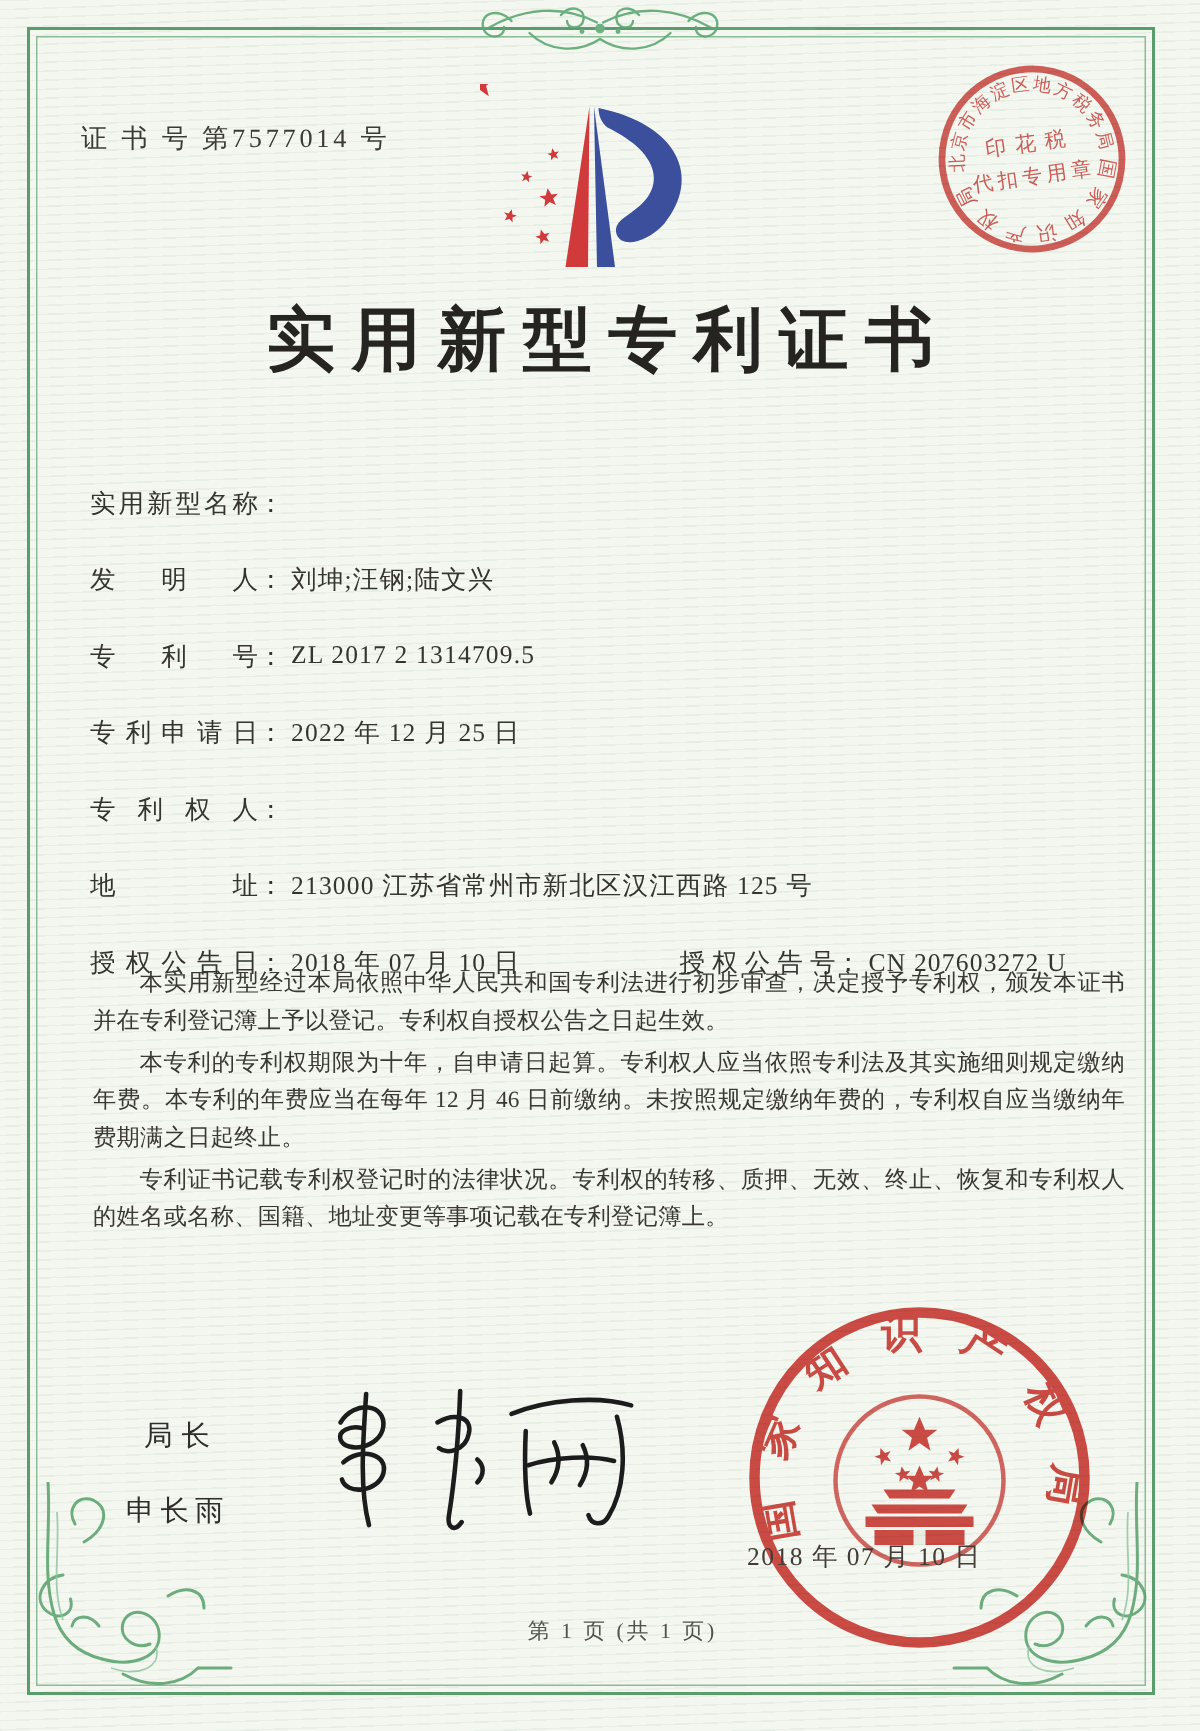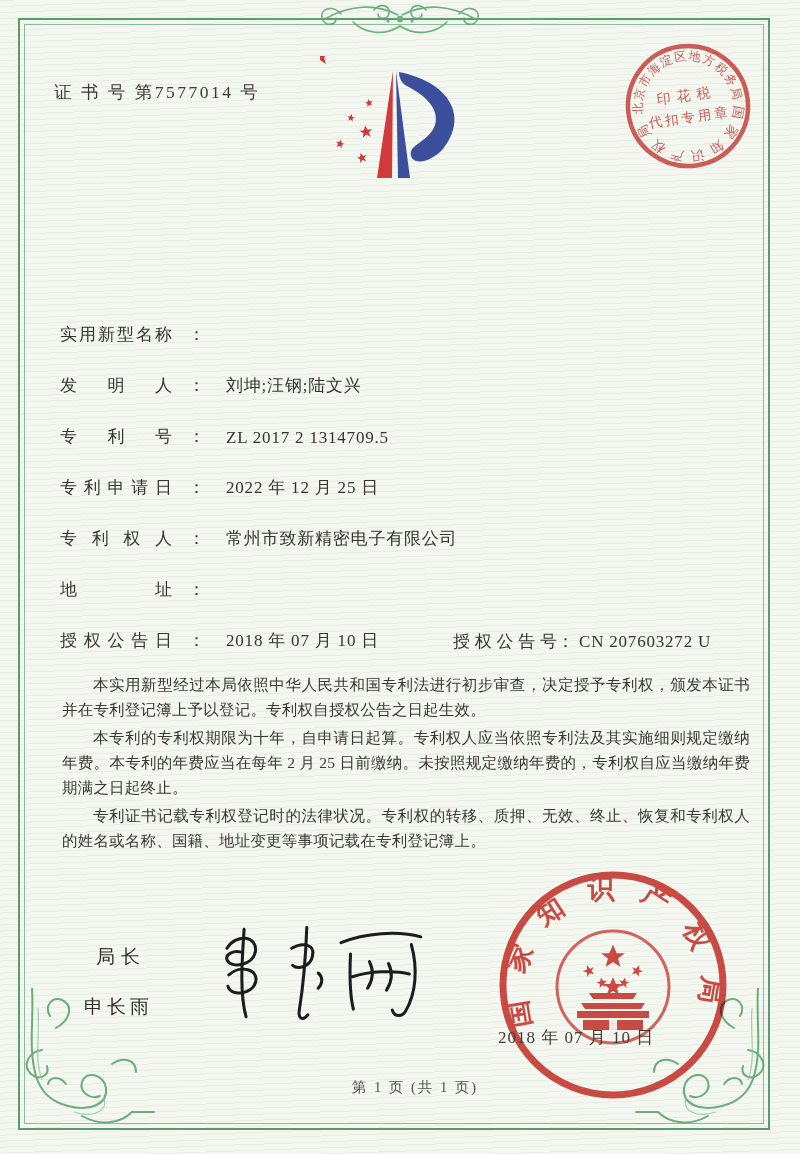--- a/index.html
+++ b/index.html
@@ -13,28 +13,28 @@
   }
   .frame{position:absolute;top:18px;left:18px;right:30px;bottom:24px;
     border:2.5px solid #5b9c6c;}
   .frame-inner{position:absolute;inset:4px;border:1px solid #8abd97;}
   .cert-no{position:absolute;left:54px;top:80px;font-size:17.5px;
     letter-spacing:2.5px;color:#3b3a35;}
   .logo{position:absolute;left:320px;top:56px;width:175px;height:140px;}
   .title{position:absolute;top:196px;left:0;width:100%;text-align:center;
     font-size:46px;font-weight:600;letter-spacing:11px;text-indent:11px;color:#252420;}
   .fields{position:absolute;left:60px;top:324px;right:44px;}
-  .row{display:flex;align-items:flex-end;height:22px;margin-bottom:29px;
-    font-size:17px;color:#35342f;position:relative;gap:16px;}
+  .row{display:flex;align-items:center;height:22px;margin-bottom:29px;
+    font-size:17px;color:#35342f;position:relative;}
   .flabel{width:112px;text-align:justify;text-align-last:justify;flex:none;}
   .fcolon{width:22px;flex:none;}
   .fvalue{letter-spacing:0.8px;white-space:nowrap;}
   .grant-right{position:absolute;left:393px;top:0;display:flex;align-items:baseline;}
   .grant-right .flabel{width:104px;}
-  .paras{position:absolute;left:62px;top:672px;width:688px;font-family:Liberation Serif, serif;}
+  .paras{position:absolute;left:62px;top:643px;width:688px;font-family:Liberation Serif, serif;}
   .paras p{margin:0 0 3px;text-indent:2em;text-align:justify;
     font-size:15.5px;line-height:25px;letter-spacing:0.2px;color:#3a3833;}
   .director-title{position:absolute;left:96px;top:944px;font-size:19px;
     letter-spacing:6px;color:#2e2d29;}
   .director-name{position:absolute;left:84px;top:994px;font-size:19px;
     letter-spacing:4px;color:#2e2d29;}
   .signature{position:absolute;left:208px;top:916px;width:228px;height:114px;}
   .seal-main{position:absolute;left:494px;top:866px;width:238px;height:238px;
     opacity:.92;mix-blend-mode:multiply;}
   .seal-date{position:absolute;left:498px;top:1026px;font-size:17px;
@@ -118,20 +118,21 @@
     <polygon points="73,15 57,122 72,122" fill="#d03a3a"></polygon>
     <polygon points="76,15 78,122 90,122" fill="#3c4f9c"></polygon>
     <path d="M79,16 C132,27 148,62 123,93 C110,107 94,109 91,100 C89,92 97,89 103,84 C123,70 122,47 85,29 C81,26 79,21 79,16 Z" fill="#3c4f9c"></path>
     <use href="#lstar" transform="translate(49,47) scale(0.42) rotate(-12)"></use>
     <use href="#lstar" transform="translate(31,62) scale(0.40) rotate(10)"></use>
     <use href="#lstar" transform="translate(46,76) scale(0.66) rotate(-8)"></use>
     <use href="#lstar" transform="translate(20,88) scale(0.46) rotate(14)"></use>
     <use href="#lstar" transform="translate(42,102) scale(0.52) rotate(-16)"></use>
   </svg>
 
+  <div class="title">实用新型专利证书</div>
 
   <div class="fields">
     <div class="row">
       <span class="flabel">实用新型名称</span>
         <span class="fcolon">：</span>
     </div>
     <div class="row">
       <span class="flabel">发明人</span>
         <span class="fcolon">：</span>
         <span class="fvalue">刘坤;汪钢;陆文兴</span>
@@ -142,41 +143,41 @@
         <span class="fvalue">ZL 2017 2 1314709.5</span>
     </div>
     <div class="row">
       <span class="flabel">专利申请日</span>
         <span class="fcolon">：</span>
         <span class="fvalue">2022 年 12 月 25 日</span>
     </div>
     <div class="row">
       <span class="flabel">专利权人</span>
         <span class="fcolon">：</span>
-        <span class="fvalue">常州市致新精密电子有限公司</span>
     </div>
     <div class="row">
       <span class="flabel">地址</span>
         <span class="fcolon">：</span>
+        <span class="fvalue">213000 江苏省常州市新北区汉江西路 125 号</span>
     </div>
     <div class="row">
       <span class="flabel">授权公告日</span>
         <span class="fcolon">：</span>
         <span class="fvalue">2018 年 07 月 10 日</span>
       <span class="grant-right">
         <span class="flabel">授权公告号</span>
           <span class="fcolon">：</span>
           <span class="fvalue">CN 207603272 U</span>
       </span>
     </div>
   </div>
 
   <div class="paras">
     <p>本实用新型经过本局依照中华人民共和国专利法进行初步审查，决定授予专利权，颁发本证书并在专利登记簿上予以登记。专利权自授权公告之日起生效。</p>
-    <p>本专利的专利权期限为十年，自申请日起算。专利权人应当依照专利法及其实施细则规定缴纳年费。本专利的年费应当在每年 2 月 25 日前缴纳。未按照规定缴纳年费的，专利权自应当缴纳年费期满之日起终止。</p>
+    <p>本专利的专利权期限为十年，自申请日起算。专利权人应当依照专利法及其实施细则规定缴纳年费。本专利的年费应当在每年 12 月 46 日前缴纳。未按照规定缴纳年费的，专利权自应当缴纳年费期满之日起终止。</p>
     <p>专利证书记载专利权登记时的法律状况。专利权的转移、质押、无效、终止、恢复和专利权人的姓名或名称、国籍、地址变更等事项记载在专利登记簿上。</p>
   </div>
 
   <div class="director-title">局长</div>
   <div class="director-name">申长雨</div>
 
   <svg class="signature" viewBox="0 0 240 120">
     <g stroke="#1c1c1c" stroke-width="3.2" fill="none" stroke-linecap="round" stroke-linejoin="round">
       <path d="M38,14 C36,45 33,80 40,106"></path>
       <path d="M20,34 C30,18 52,21 50,37 C48,52 24,56 20,46 C18,40 27,36 35,38"></path>

